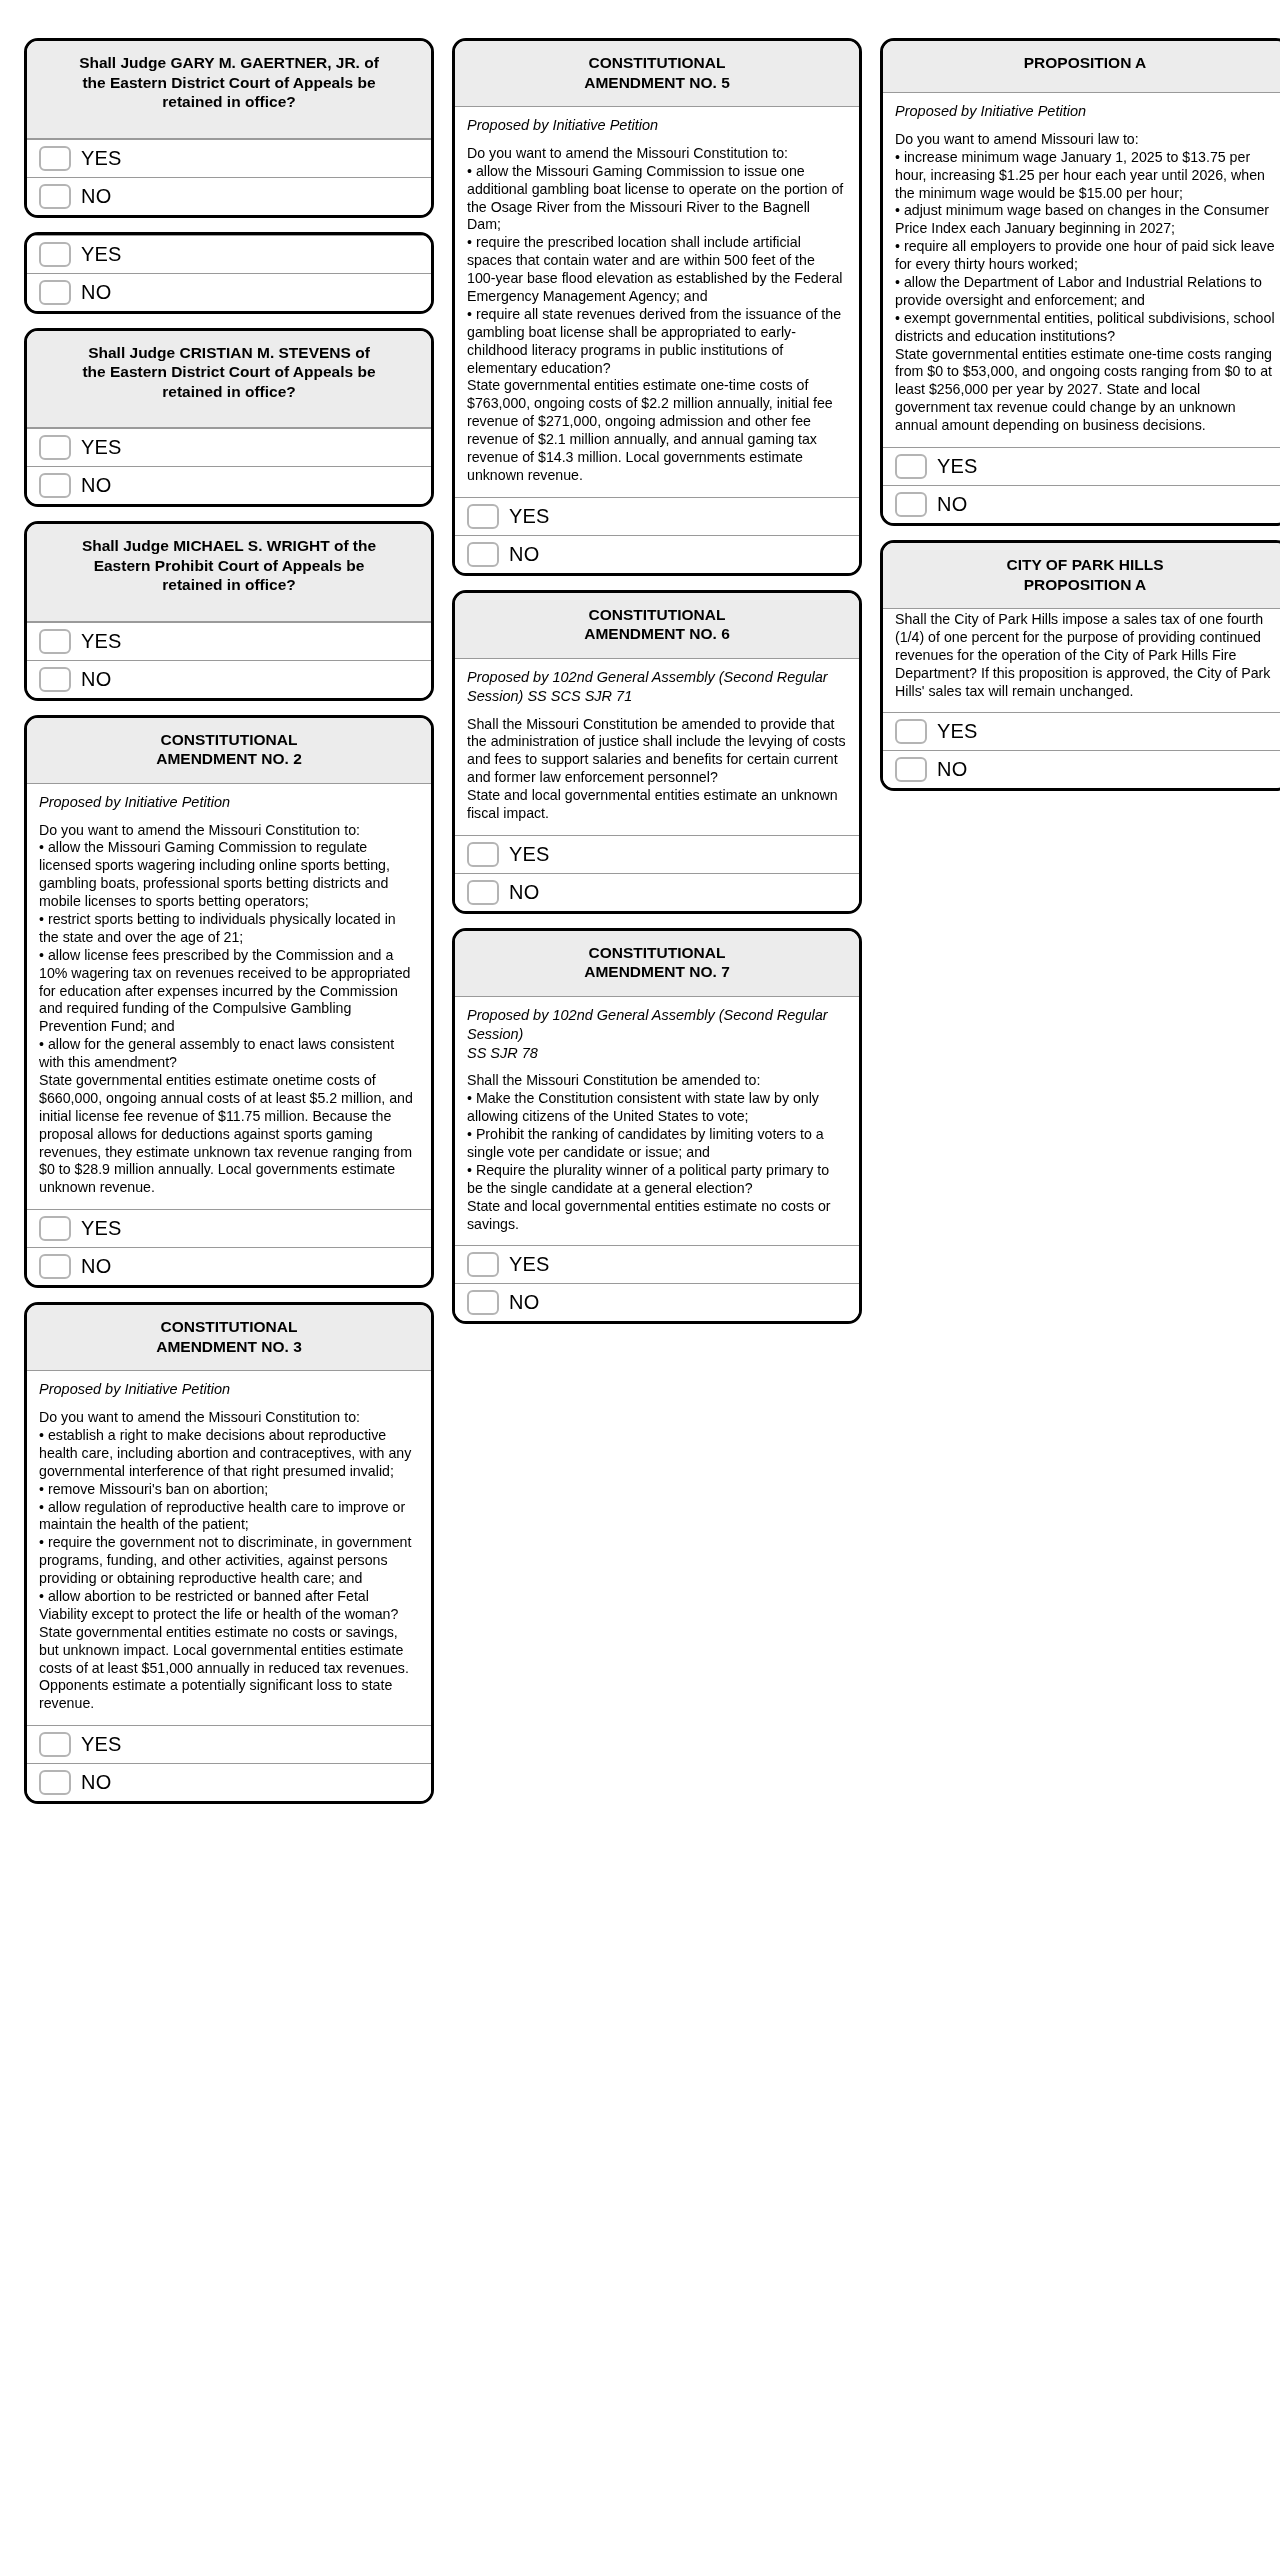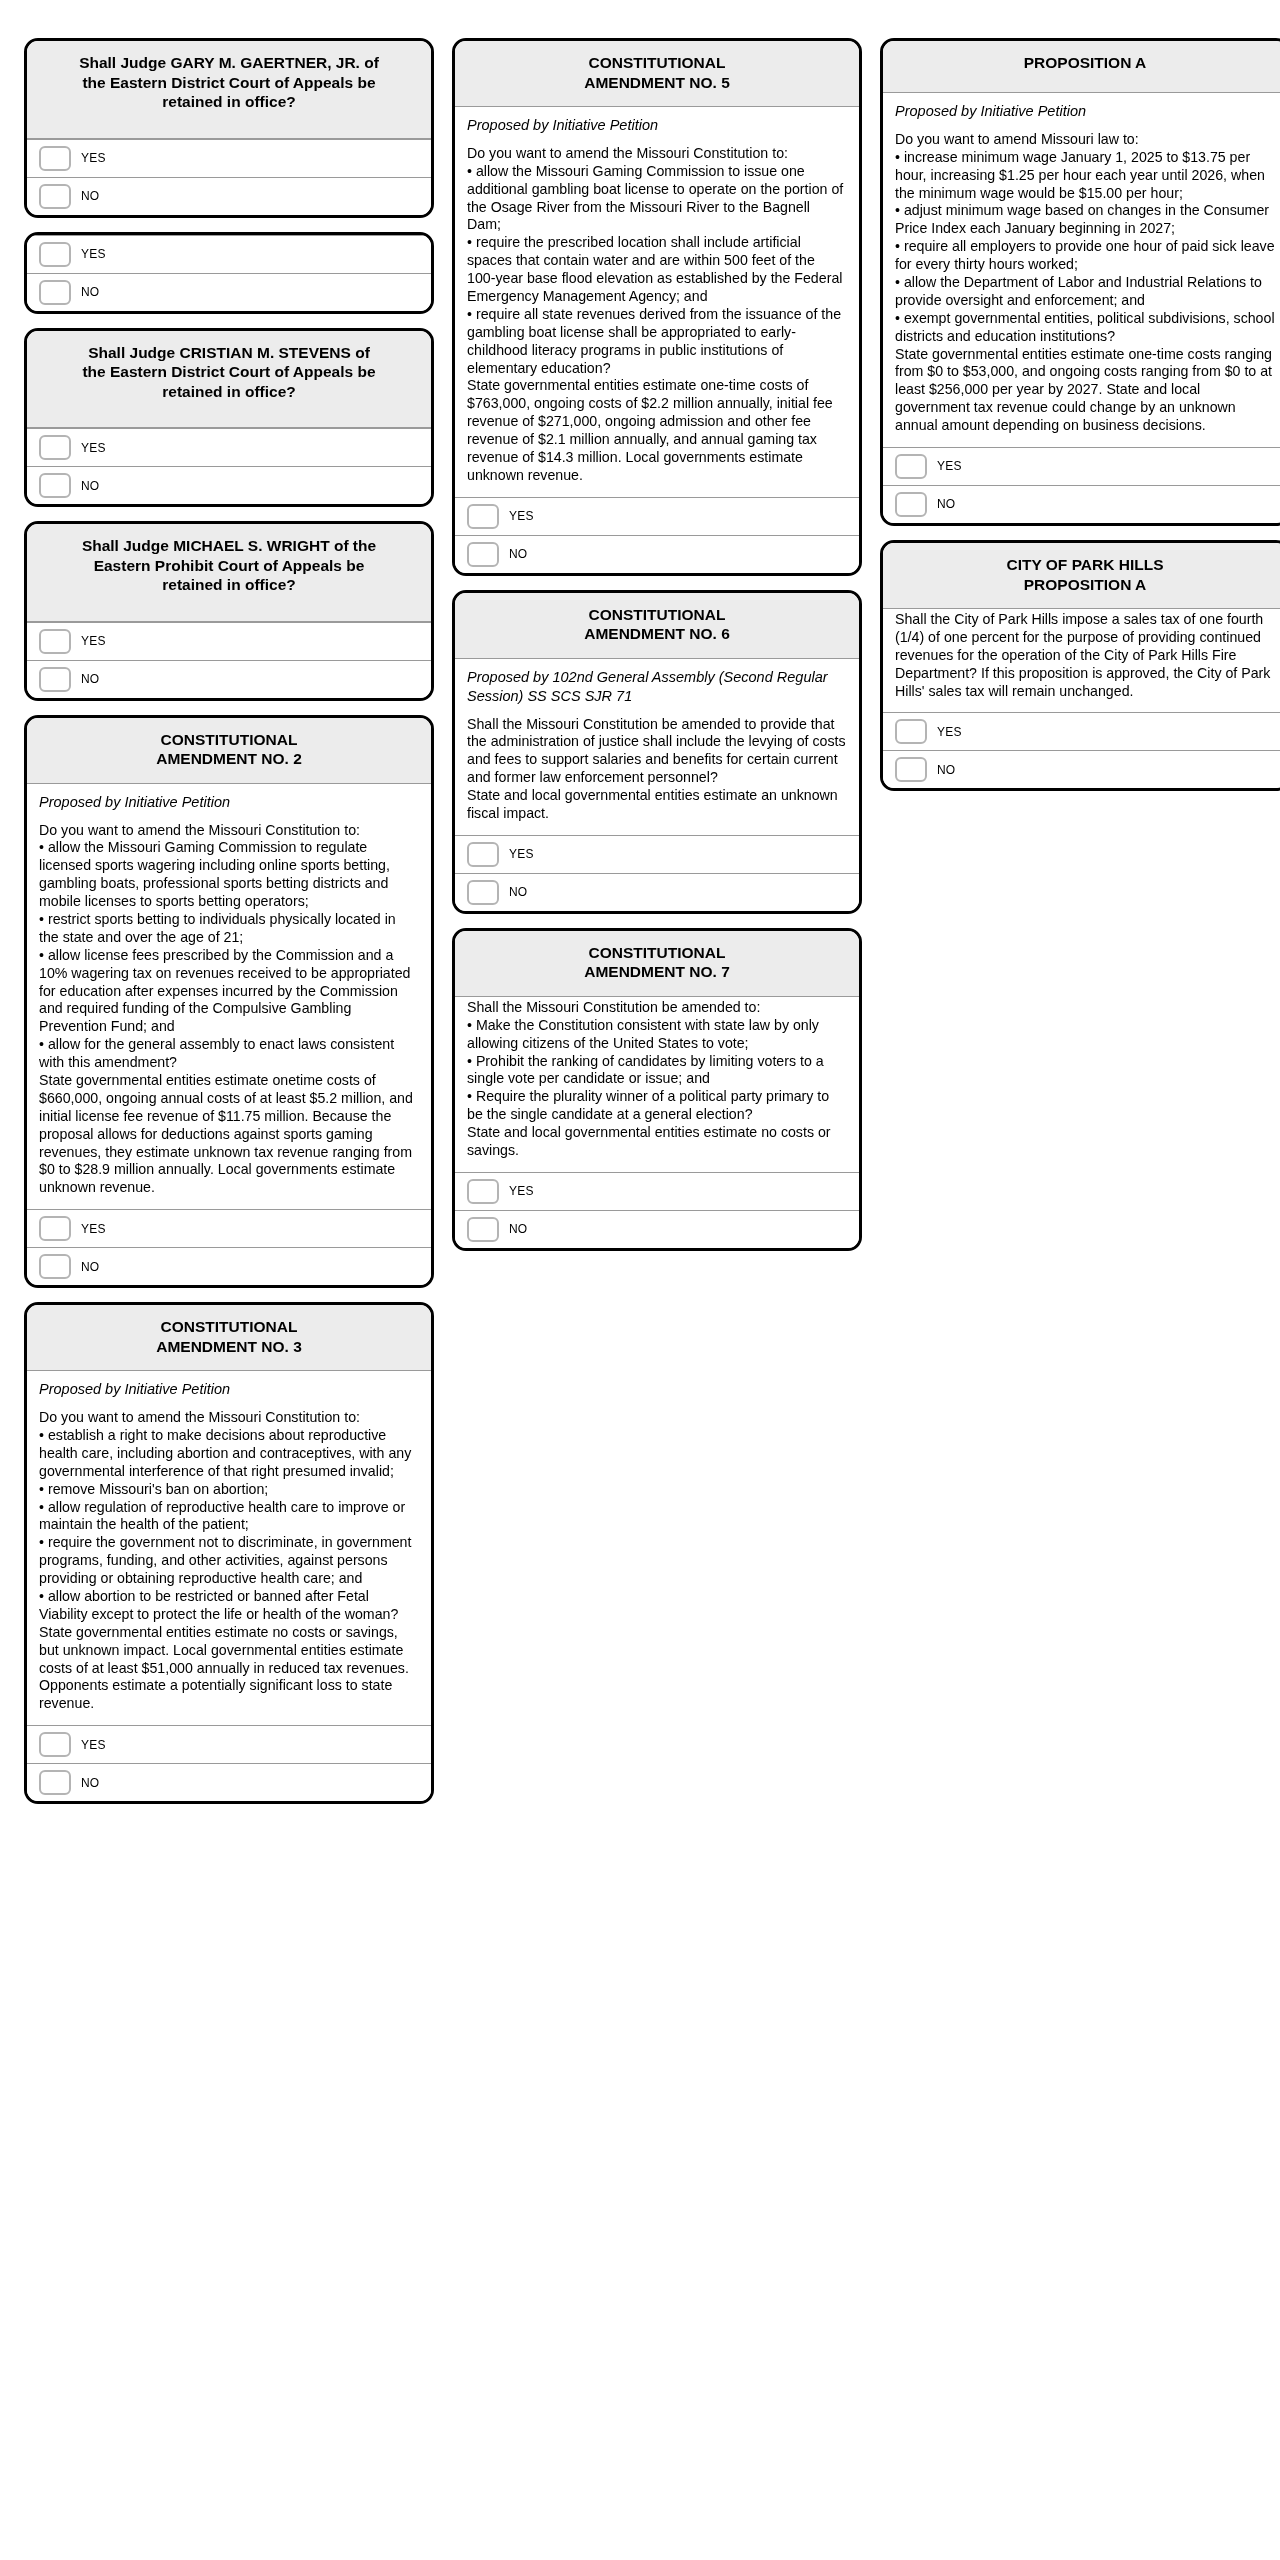--- a/index.html
+++ b/index.html
@@ -96,21 +96,21 @@
   }
   .oval {
     flex: 0 0 auto;
     width: 28px;
     height: 21px;
     border: 2px solid #b4b4b4;
     border-radius: 6px;
     background: #fff;
   }
   .option-label {
-    font-size: 12px;
+    font-size: 20px;
     letter-spacing: 0.2px;
   }
 </style>
 </head>
 <body>
 
 <div class="ballot">
   <div class="columns" id="columns-root">
       <div class="column">
         <div class="contest">
@@ -273,20 +273,22 @@
               <span class="option-label">NO</span>
             </div>
           </div>
         </div>
         <div class="contest">
           <div class="contest-title">
             <span class="line">CONSTITUTIONAL</span>
             <span class="line">AMENDMENT NO. 7</span>
           </div>
           <div class="contest-body">
+            <div class="subtitle" style="white-space: pre-line;">Proposed by 102nd General Assembly (Second Regular Session)
+SS SJR 78</div>
             <div class="proposition-text">Shall the Missouri Constitution be amended to:
 • Make the Constitution consistent with state law by only allowing citizens of the United States to vote;
 • Prohibit the ranking of candidates by limiting voters to a single vote per candidate or issue; and
 • Require the plurality winner of a political party primary to be the single candidate at a general election?
 State and local governmental entities estimate no costs or savings.</div>
           </div>
           <div class="options">
             <div class="option">
               <span class="oval"></span>
               <span class="option-label">YES</span>

